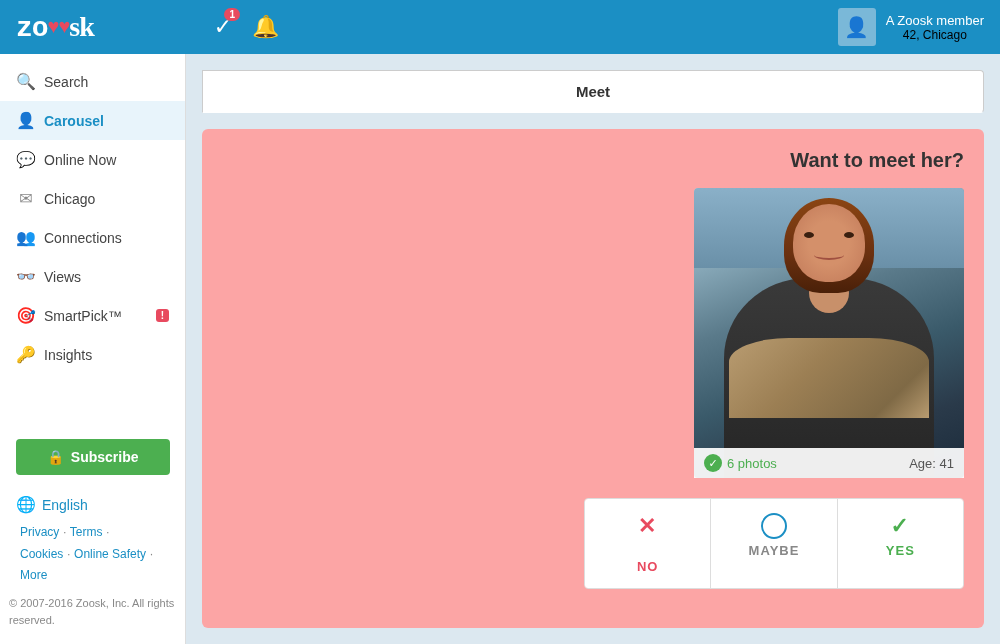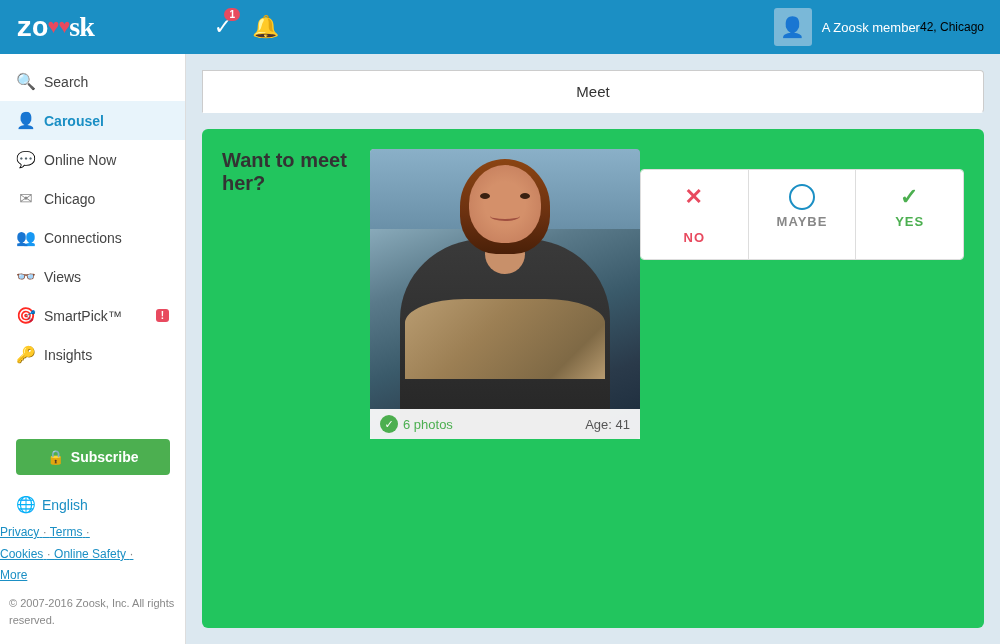--- a/index.html
+++ b/index.html
@@ -66,21 +66,21 @@
       background: #7ab8d8;
       border-radius: 3px;
       display: flex;
       align-items: center;
       justify-content: center;
       color: #1b8fc4;
       font-size: 20px;
     }
     .user-info {
       display: flex;
-      flex-direction: row;
+      flex-direction: column;
       align-items: center;
     }
     .user-name { font-size: 13px; color: white; }
     .user-detail { font-size: 12px; color: #000000; }
 
     
     #layout {
       display: flex;
       height: 590px;
     }
@@ -147,25 +147,24 @@
     .lang-section {
       padding: 8px 16px 4px;
       display: flex;
       align-items: center;
       gap: 6px;
       color: #1b8fc4;
       cursor: pointer;
     }
     .lang-icon { font-size: 16px; }
     .footer-links {
-      padding: 4px 0;
+      padding: 4px 20px;
       font-size: 12px;
       color: #1b8fc4;
       line-height: 1.8;
-      text-decoration: underline;
     }
     .footer-links a { color: #1b8fc4; text-decoration: none; }
     .footer-sep { color: #888; }
     .copyright {
       padding: 4px 9px 8px;
       font-size: 11px;
       color: #888;
       line-height: 1.5;
     }
 
@@ -184,40 +183,40 @@
       margin-bottom: 16px;
     }
     .tab {
       flex: 1;
       padding: 12px 0;
       text-align: center;
       background: #e8e8e8;
       border: 1px solid #ccc;
       cursor: pointer;
       font-size: 15px;
-      font-weight: normal;
+      font-weight: bold;
       color: #555;
     }
     .tab.active {
       background: white;
       border-bottom: 1px solid white;
       color: #333;
     }
     .tab:first-child { border-radius: 4px 0 0 4px; }
     .tab:last-child { border-radius: 0 4px 4px 0; }
 
     
     .card {
-      background: #22c55e;
+      background: #fca5a5;
       border-radius: 6px;
       padding: 20px;
       flex: 1;
       display: flex;
-      flex-direction: row;
-      align-items: flex-start;
+      flex-direction: column;
+      align-items: flex-end;
     }
     .card-title {
       font-size: 20px;
       font-weight: bold;
       color: #333;
       margin-bottom: 16px;
     }
     .profile-photo-wrap {
       position: relative;
       width: 270px;

